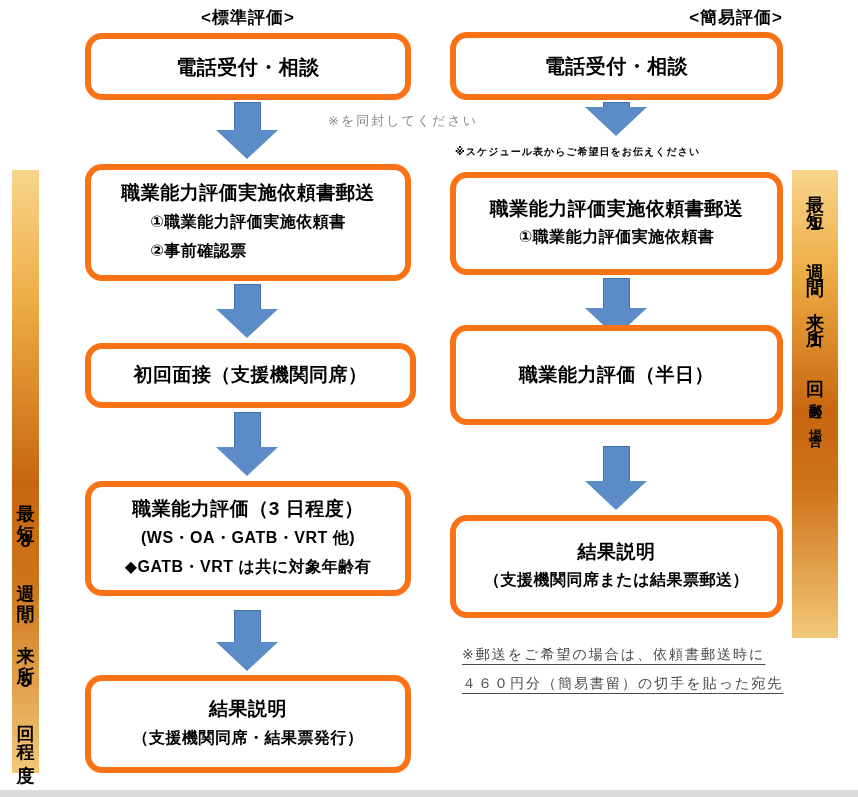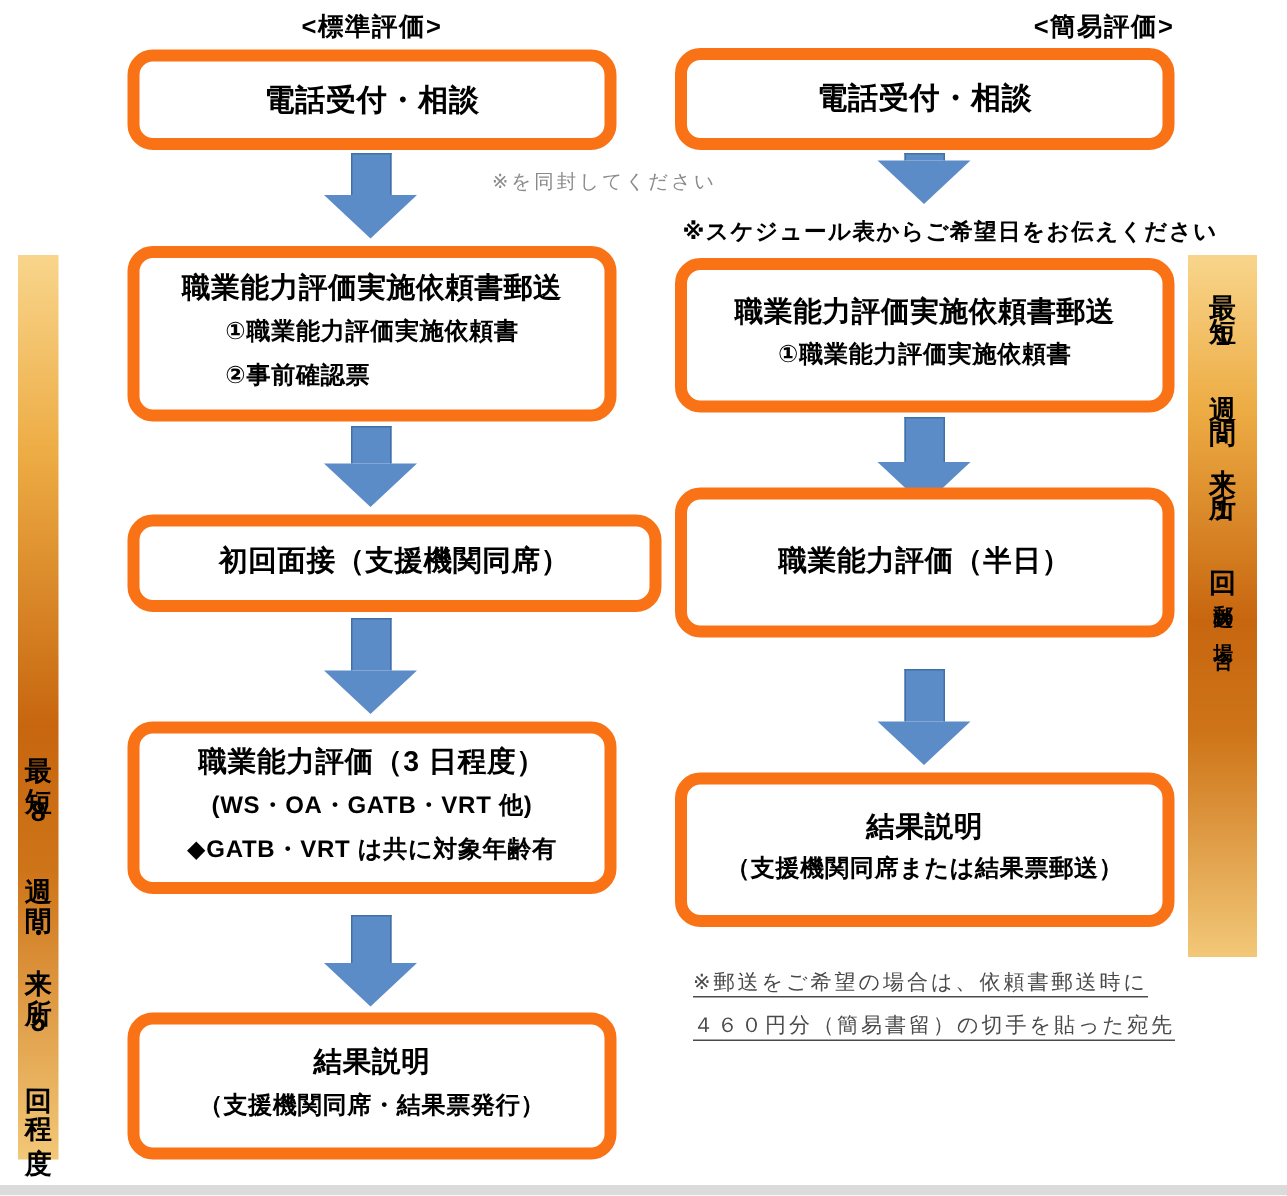--- a/index.html
+++ b/index.html
@@ -7,21 +7,21 @@
   body { font-family:"Liberation Sans","DejaVu Sans",sans-serif; color:#000; }
   .canvas {
     position:relative; width:858px; height:797px; background:#ffffff; overflow:hidden;
   }
   .col-header {
     position:absolute; text-align:center; font-weight:bold; font-size:17px;
     letter-spacing:1px; color:#000;
   }
   .flow-box {
     position:absolute; background:#ffffff;
-    border:8px solid #f97316; border-radius:17px;
+    border:6px solid #f97316; border-radius:17px;
     display:flex; flex-direction:column; align-items:center; justify-content:center;
     font-weight:bold; color:#000; text-align:center;
   }
   .box-title { font-size:19px; letter-spacing:0.5px; line-height:1.5; }
   .box-title.big { font-size:20px; }
   .box-sub { font-size:16px; line-height:1.8; letter-spacing:0.5px; }
   .sub-group-left { align-self:center; text-align:left; }
   .arrow {
     position:absolute; display:flex; flex-direction:column; align-items:center;
   }
@@ -31,21 +31,21 @@
   }
   .arrow .head {
     width:0; height:0; flex:0 0 auto;
     border-left:31px solid transparent; border-right:31px solid transparent;
     border-top:29px solid #5B8CC8;
   }
   .note-gray {
     position:absolute; font-size:13px; color:#8A8A8A; letter-spacing:2px;
   }
   .note-black {
-    position:absolute; font-size:15px; font-weight:bold; color:#000; letter-spacing:1px;text-align:center;
+    position:absolute; font-size:10px; font-weight:bold; color:#000; letter-spacing:1px;text-align:center;
   }
   .note-mailing {
     position:absolute; font-size:14px; color:#4A4A4A; letter-spacing:2px;
     line-height:29px;
   }
   .note-mailing .u-line { text-decoration:underline; text-underline-offset:5px; }
   .vbar {
     position:absolute;
     background:linear-gradient(180deg,#F8D58C 0%,#EDAC44 22%,#C7660F 52%,#CE7418 68%,#F2C878 100%);
     display:flex; flex-direction:column; align-items:center;
@@ -95,21 +95,21 @@
       <div class="box-sub">①職業能力評価実施依頼書</div>
       <div class="box-sub">②事前確認票</div>
     </div>
   </div>
 
   <div class="arrow" style="left:216px; top:284px; width:62px; height:54px;">
     <div class="stem"></div>
     <div class="head"></div>
   </div>
 
-  <div class="flow-box" style="left:85px; top:343px; width:356px; height:65px;">
+  <div class="flow-box" style="left:85px; top:343px; width:331px; height:65px;">
     <div class="box-title">初回面接（支援機関同席）</div>
   </div>
 
   <div class="arrow" style="left:216px; top:412px; width:62px; height:64px;">
     <div class="stem"></div>
     <div class="head"></div>
   </div>
 
   <div class="flow-box" style="left:85px; top:481px; width:326px; height:115px;">
     <div class="box-title">職業能力評価（3 日程度）</div>

